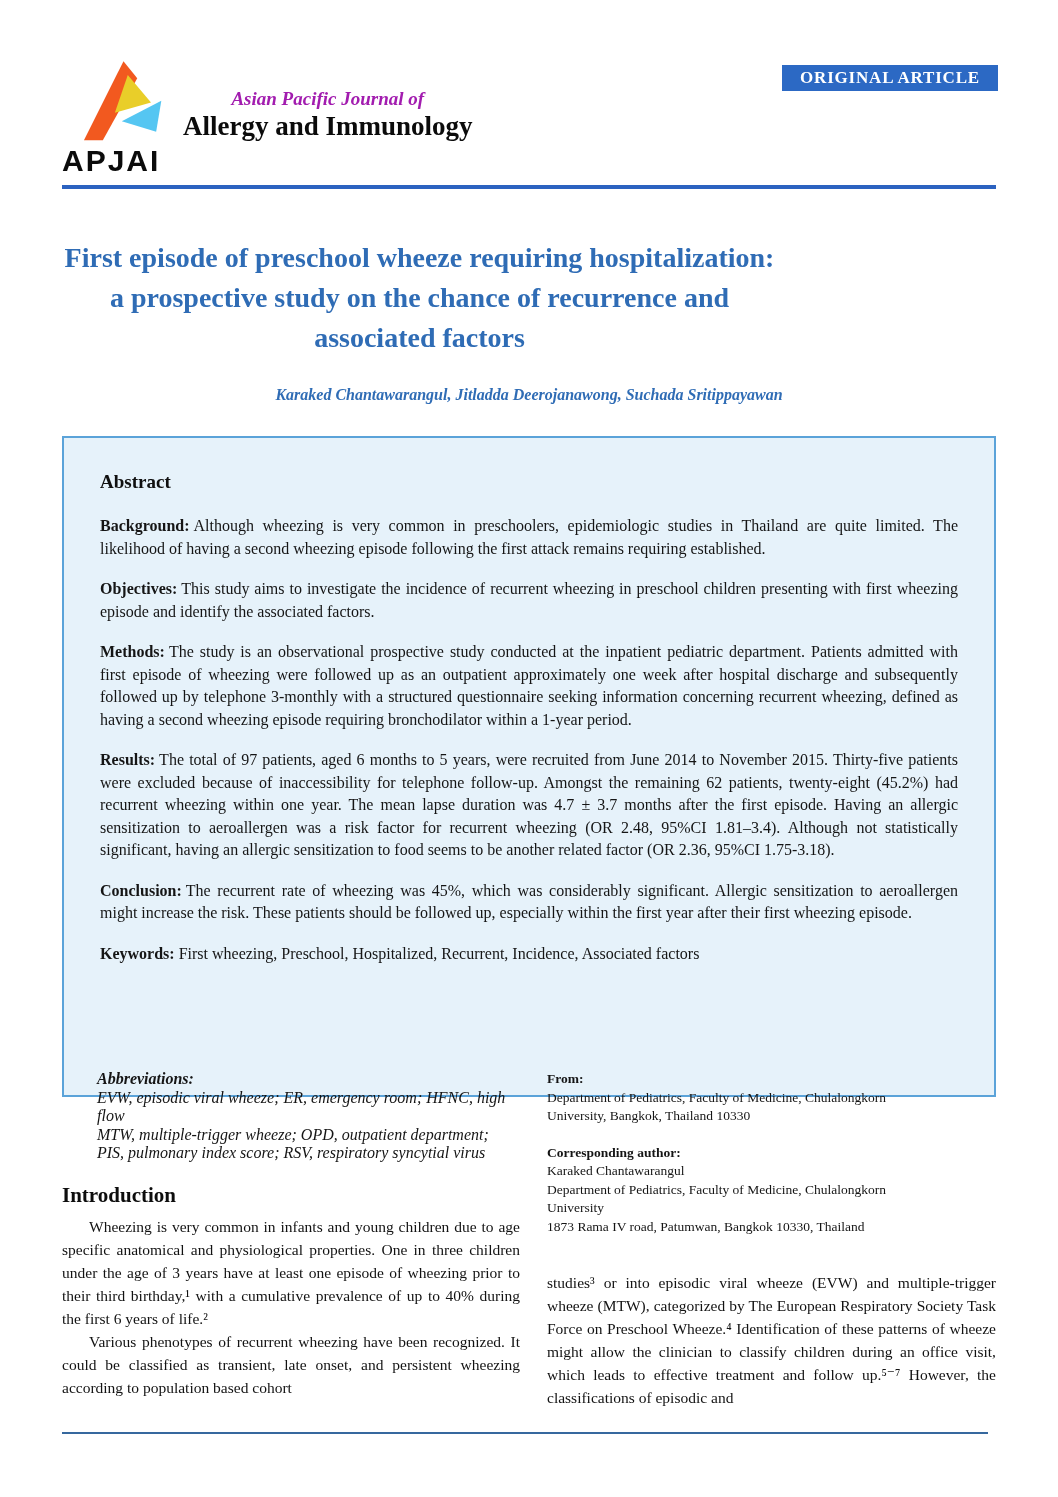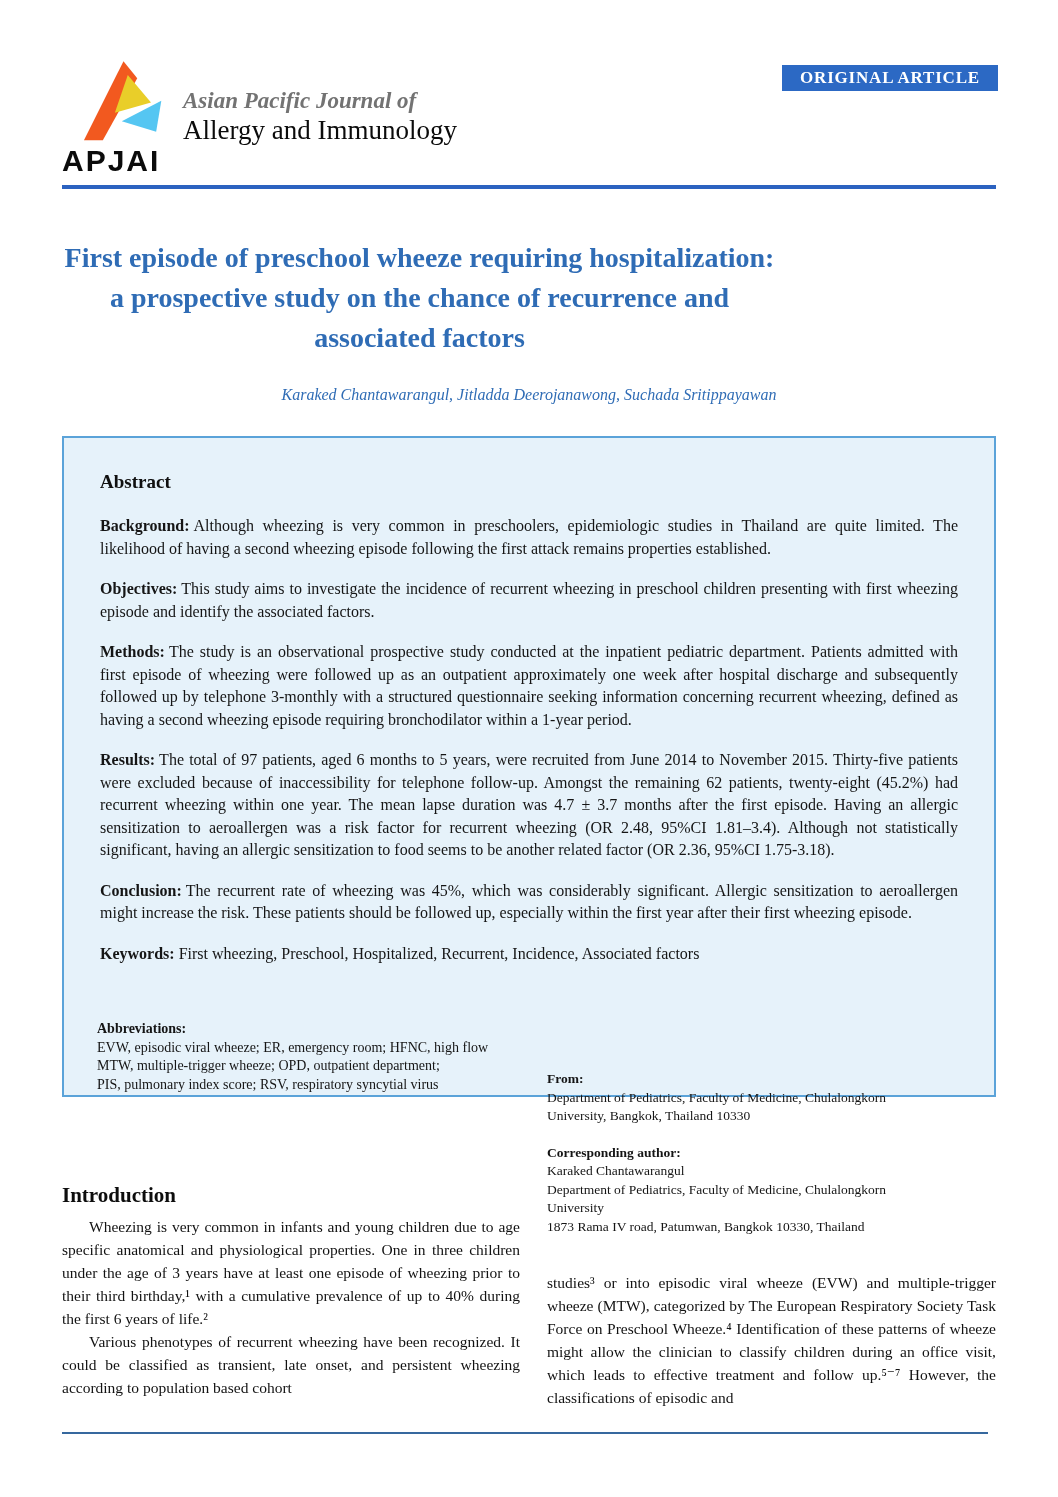--- a/index.html
+++ b/index.html
@@ -17,65 +17,65 @@
   
   .logo-block { position:absolute; left:62px; top:56px; width:120px; }
   .logo-triangle { display:block; margin-left:20px; }
   .logo-word {
     font-family:"Liberation Sans","DejaVu Sans",sans-serif;
     font-weight:bold; font-size:30px; letter-spacing:2px;
     color:#0b0b0b; margin-top:2px;
   }
   .journal-name { position:absolute; left:183px; top:88px; }
   .journal-line1 {
-    font-style:italic; font-weight:bold; font-size:23px; color:#737373;
+    font-style:italic; font-weight:bold; font-size:19px; color:#a21caf;text-align:center;
   }
   .journal-line2 {
-    font-weight:normal; font-size:27px; color:#0b0b0b; margin-top:1px;
+    font-weight:bold; font-size:27px; color:#0b0b0b; margin-top:1px;
   }
   .article-type-badge {
     position:absolute; left:782px; top:65px; width:216px; height:26px;
     background:#2c69c4; color:#ffffff;
     display:flex; align-items:center; justify-content:center;
     font-weight:bold; font-size:17px; letter-spacing:0.8px;
   }
   .header-rule {
     position:absolute; left:62px; top:185px; width:934px; height:4px;
     background:#2b62c0;
   }
 
   
   .article-title {
     position:absolute; left:0; top:238px; width:839px;
     text-align:center; font-weight:bold; font-size:28px;
     line-height:40px; color:#2f6cb5;
   }
   .article-authors {
     position:absolute; left:0; top:386px; width:1058px;
-    text-align:center; font-weight:normal; font-style:italic;
+    text-align:center; font-weight:bold; font-style:italic;
     font-size:16px; color:#2f6cb5;
   }
 
   
   .abstract-box {
     position:absolute; left:62px; top:436px; width:934px; height:661px;
     background:#e6f2fa; border:2px solid #5ba3d9;
     padding:33px 36px; overflow:hidden;
   }
   .abstract-heading { font-size:19px; font-weight:bold; color:#101010; margin-bottom:22px; }
   .abs-p {
     font-size:16px; line-height:22.5px; text-align:justify;
     color:#151515; margin-bottom:18px;
   }
   .abs-p:last-child { margin-bottom:0; }
   .abs-p strong { padding-right:4px; }
 
   
-  .meta-abbrev { position:absolute; left:97px; top:1020px; width:430px;
-    font-size:14px; line-height:18.5px; color:#151515; }
+  .meta-abbrev { position:absolute; left:97px; top:1070px; width:430px;
+    font-size:16px; line-height:18.5px; color:#151515;font-style:italic; }
   .meta-right { position:absolute; left:547px; top:1070px; width:449px;
     font-size:13.5px; line-height:18.5px; color:#151515; }
   .meta-label { font-weight:bold; }
   .meta-gap { height:18px; }
 
   
   .intro-col-left { position:absolute; left:62px; top:1183px; width:458px; }
   .intro-heading { font-weight:bold; font-size:21px; color:#0d0d0d; margin-bottom:7px; }
   .intro-p {
     font-size:15.5px; line-height:23px; text-align:justify;
@@ -119,21 +119,21 @@
     <div>First episode of preschool wheeze requiring hospitalization:</div>
     <div>a prospective study on the chance of recurrence and</div>
     <div>associated factors</div>
   </div>
   <div class="article-authors">Karaked Chantawarangul, Jitladda Deerojanawong, Suchada Sritippayawan</div>
 
   <div class="abstract-box">
     <div class="abstract-heading">Abstract</div>
 
     <p class="abs-p">
-      <strong>Background:</strong><span>Although wheezing is very common in preschoolers, epidemiologic studies in Thailand are quite limited. The likelihood of having a second wheezing episode following the first attack remains properties established.</span>
+      <strong>Background:</strong><span>Although wheezing is very common in preschoolers, epidemiologic studies in Thailand are quite limited. The likelihood of having a second wheezing episode following the first attack remains requiring established.</span>
     </p>
     <p class="abs-p">
       <strong>Objectives:</strong><span>This study aims to investigate the incidence of recurrent wheezing in preschool children presenting with first wheezing episode and identify the associated factors.</span>
     </p>
     <p class="abs-p">
       <strong>Methods:</strong><span>The study is an observational prospective study conducted at the inpatient pediatric department. Patients admitted with first episode of wheezing were followed up as an outpatient approximately one week after hospital discharge and subsequently followed up by telephone 3-monthly with a structured questionnaire seeking information concerning recurrent wheezing, defined as having a second wheezing episode requiring bronchodilator within a 1-year period.</span>
     </p>
     <p class="abs-p">
       <strong>Results:</strong><span>The total of 97 patients, aged 6 months to 5 years, were recruited from June 2014 to November 2015. Thirty-five patients were excluded because of inaccessibility for telephone follow-up. Amongst the remaining 62 patients, twenty-eight (45.2%) had recurrent wheezing within one year. The mean lapse duration was 4.7 ± 3.7 months after the first episode. Having an allergic sensitization to aeroallergen was a risk factor for recurrent wheezing (OR 2.48, 95%CI 1.81–3.4). Although not statistically significant, having an allergic sensitization to food seems to be another related factor (OR 2.36, 95%CI 1.75-3.18).</span>
     </p>

